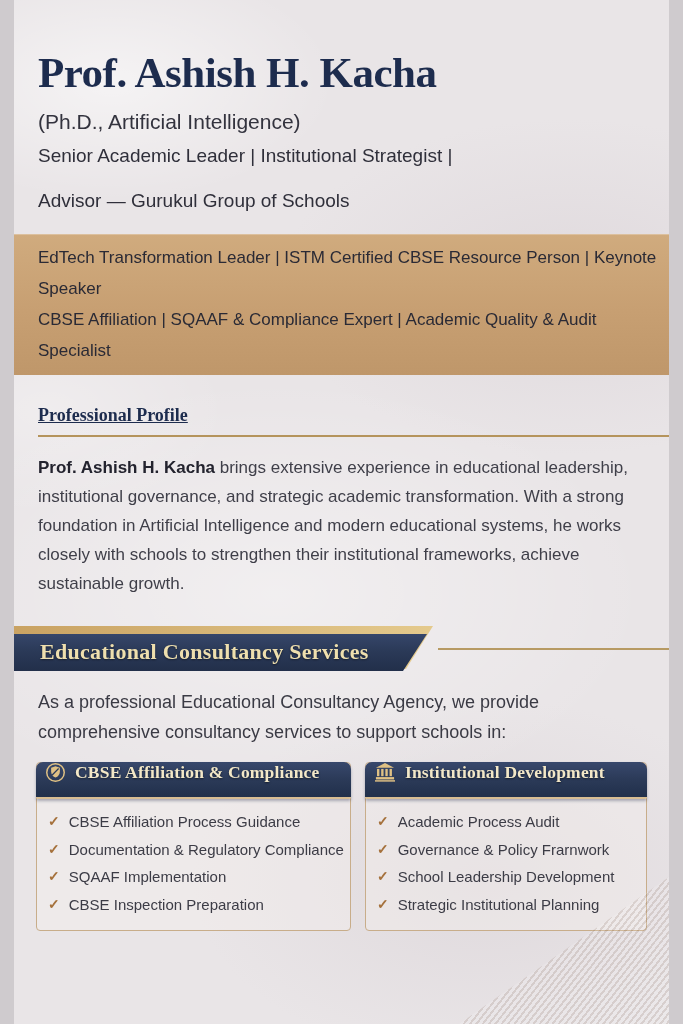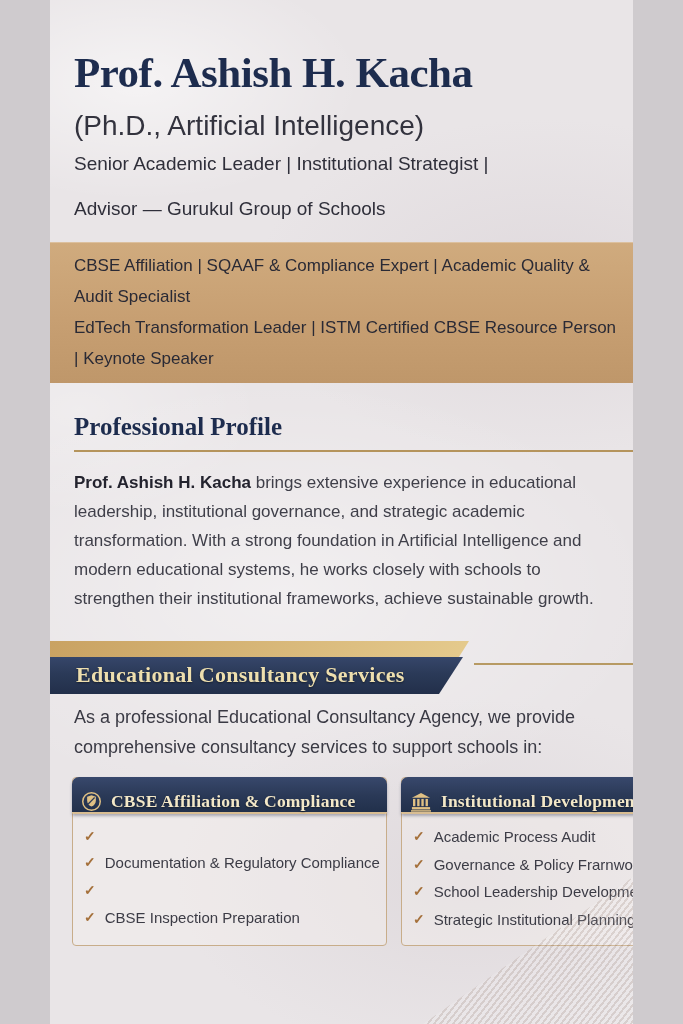--- a/index.html
+++ b/index.html
@@ -1,18 +1,18 @@
 <!DOCTYPE html>
 <html><head>
 <meta charset="utf-8">
 <style>
   html,body{margin:0;padding:0;background:#cfcbce;}
   .page{
     position:relative;
-    width:583px;height:1024px;
+    width:655px;height:1024px;
     margin:0 auto;
     overflow:hidden;
     font-family:"Liberation Sans",sans-serif;
     background-color:#e9e5e7;
     background-image:
       radial-gradient(ellipse 320px 170px at 15% 8%, rgba(255,255,255,.55), transparent 70%),
       radial-gradient(ellipse 420px 240px at 85% 28%, rgba(208,198,204,.38), transparent 70%),
       radial-gradient(ellipse 520px 300px at 40% 58%, rgba(255,255,255,.38), transparent 72%),
       radial-gradient(ellipse 420px 260px at 72% 86%, rgba(203,193,199,.32), transparent 70%),
       radial-gradient(ellipse 260px 150px at 5% 40%, rgba(255,255,255,.3), transparent 70%);
@@ -24,53 +24,53 @@
     background:repeating-linear-gradient(128deg, rgba(148,123,108,.20) 0 2px, rgba(255,255,255,.14) 2px 5px);
   }
 
   
   .header{padding:50px 24px 0 24px;}
   .name{
     font-family:"Liberation Serif",serif;
     font-weight:bold;font-size:43px;line-height:1.05;
     color:#1d2c4e;letter-spacing:-.5px;margin:0;
   }
-  .degree{margin-top:15px;font-size:28px;color:#33333e;}
+  .degree{margin-top:15px;font-size:21px;color:#33333e;}
   .role{font-size:19px;color:#2f2f3a;margin-top:9px;line-height:1.35;}
   .role.first{margin-top:19px;}
 
   
   .banner{
     margin-top:21px;
     background:linear-gradient(180deg,#d0ab7e 0%,#c79f72 55%,#bf976a 100%);
     padding:8px 10px 9px 24px;
     color:#2a2a35;font-size:17px;line-height:31px;
     box-shadow:inset 0 1px 0 rgba(255,255,255,.25);
   }
 
   
   .profile{margin:30px 0 0 24px;}
   .section-heading{
     font-family:"Liberation Serif",serif;font-weight:bold;
-    font-size:25px;color:#1d2c4e;margin:0;
-    padding-bottom:9px;border-bottom:2px solid #b5945c;
+    font-size:18px;color:#1d2c4e;margin:0;
+    padding-bottom:9px;border-bottom:2px solid #b5945c;text-decoration:underline;
   }
   .para{margin:17px 26px 0 0;font-size:17px;line-height:1.7;color:#3f3f49;}
   .para b{color:#23232e;}
 
   
   .ribbon-row{position:relative;margin-top:27px;height:47px;}
   .ribbon-gold{
     position:absolute;left:0;top:0;width:419px;height:43px;
     background:linear-gradient(180deg,#e3c astray;);
     background:linear-gradient(100deg,#caa365,#e2c астра);
   }
   .ribbon-gold{background:linear-gradient(120deg,#c9a262,#e6cc8f);clip-path:polygon(0 0,100% 0,calc(100% - 27px) 100%,0 100%);}
   .ribbon-navy{
-    position:absolute;left:0;top:16px;width:413px;height:37px;
+    position:absolute;left:0;top:8px;width:413px;height:37px;
     clip-path:polygon(0 0,100% 0,calc(100% - 24px) 100%,0 100%);
     background:linear-gradient(180deg,#36466a 0%,#2b3a58 45%,#222f4a 100%);
     display:flex;align-items:center;
   }
   .ribbon-title{
     font-family:"Liberation Serif",serif;font-weight:bold;
     font-size:22px;color:#eedfae;padding-left:26px;letter-spacing:.3px;
     text-shadow:0 1px 2px rgba(0,0,0,.45);
   }
   .ribbon-line{position:absolute;left:424px;right:0;top:22px;height:2px;background:#b79a63;}
@@ -80,21 +80,21 @@
   
   .cards{
     display:grid;grid-template-columns:1fr 1fr;
     gap:13px 14px;margin:15px 22px 0 22px;
   }
   .card{
     border:1px solid #c8ad8a;border-radius:4px;
     background:rgba(246,241,239,.42);
   }
   .card-head{
-    display:flex;align-items:flex-end;gap:9px;
+    display:flex;align-items:flex-start;gap:9px;
     margin:-1px -1px 0 -1px;height:35px;
     border-radius:7px 7px 2px 2px;
     background:linear-gradient(180deg,#38486c 0%,#2b3a58 50%,#21304b 100%);
     border-bottom:2px solid #d8bd92;
     padding-left:9px;
     box-shadow:0 2px 3px rgba(40,50,80,.35);
   }
   .card-icon{display:flex;align-items:center;}
   .card-icon svg{display:block;}
   .card-title{
@@ -113,22 +113,22 @@
 <div class="page">
 
   <div class="header">
     <h1 class="name">Prof. Ashish H. Kacha</h1>
     <div class="degree">(Ph.D., Artificial Intelligence)</div>
     <div class="role">Senior Academic Leader | Institutional Strategist |</div>
     <div class="role first">Advisor — Gurukul Group of Schools</div>
   </div>
 
   <div class="banner">
+    <div>EdTech Transformation Leader | ISTM Certified CBSE Resource Person | Keynote Speaker</div>
     <div>CBSE Affiliation | SQAAF &amp; Compliance Expert | Academic Quality &amp; Audit Specialist</div>
-    <div>EdTech Transformation Leader | ISTM Certified CBSE Resource Person | Keynote Speaker</div>
   </div>
 
   <div class="profile">
     <h2 class="section-heading">Professional Profile</h2>
     <p class="para"><b>Prof. Ashish H. Kacha</b><span> brings extensive experience in educational leadership, institutional governance, and strategic academic transformation. With a strong foundation in Artificial Intelligence and modern educational systems, he works closely with schools to strengthen their institutional frameworks, achieve sustainable growth.</span></p>
   </div>
 
   <div class="ribbon-row">
     <div class="ribbon-gold"></div>
     <div class="ribbon-navy">
@@ -147,27 +147,29 @@
               <circle cx="12" cy="12" r="10" fill="none" stroke="#e0c184" stroke-width="1.7"></circle>
               <path d="M12 4.8l5 1.9v4.1c0 3.4-2.1 5.9-5 6.9-2.9-1-5-3.5-5-6.9V6.7z" fill="#e0c184"></path>
               <path d="M8.2 14.8l7.4-7.4" stroke="#2b3a58" stroke-width="1.4"></path>
             </svg>
           </span>
           <span class="card-title">CBSE Affiliation &amp; Compliance</span>
         </div>
         <ul class="card-list">
           <li class="card-item">
             <span class="check">✓</span>
+            <span>CBSE Affiliation Process Guidance</span>
           </li>
           <li class="card-item">
             <span class="check">✓</span>
             <span>Documentation &amp; Regulatory Compliance</span>
           </li>
           <li class="card-item">
             <span class="check">✓</span>
+            <span>SQAAF Implementation</span>
           </li>
           <li class="card-item">
             <span class="check">✓</span>
             <span>CBSE Inspection Preparation</span>
           </li>
         </ul>
       </div>
       <div class="card">
         <div class="card-head">
           <span class="card-icon">

